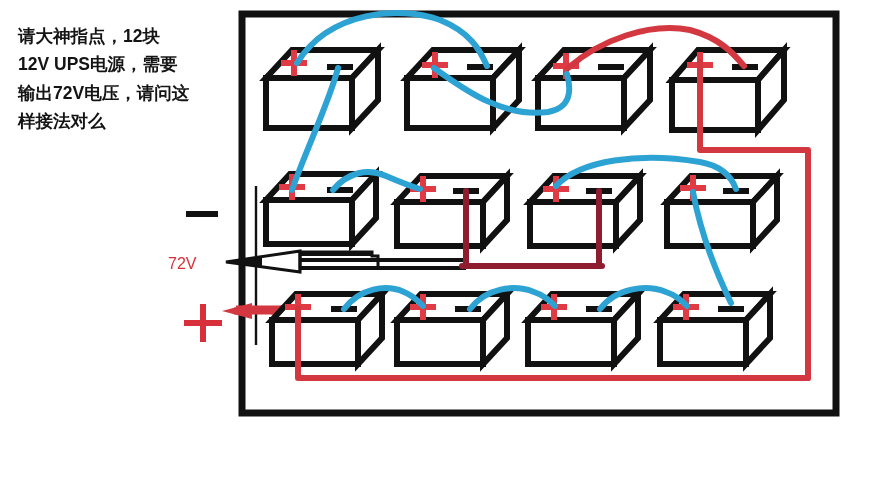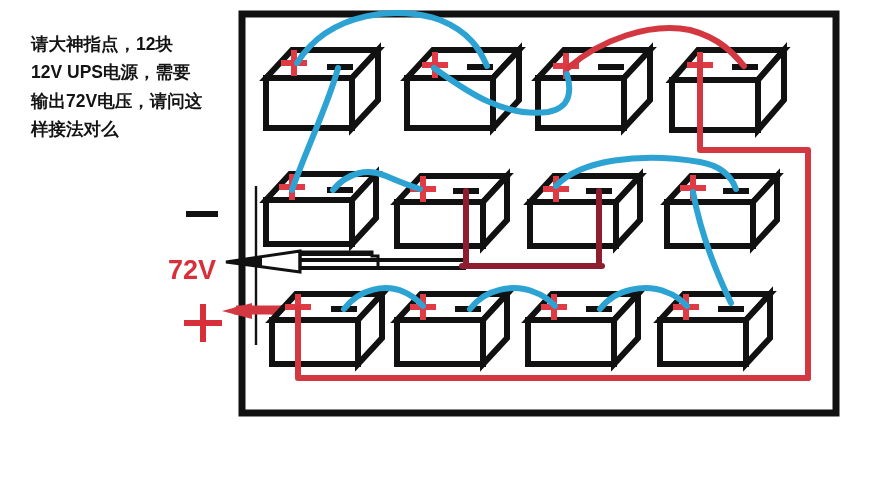--- a/index.html
+++ b/index.html
@@ -18,37 +18,36 @@
   #stage {
     position: absolute;
     left: 0; top: 0;
     width: 889px;
     height: 500px;
     background: #ffffff;
   }
   #question-text {
     position: absolute;
     left: 18px;
-    top: 30px;
+    top: 22px;
     width: 215px;
     font-size: 17.5px;
     font-weight: bold;
     line-height: 1.62;
     color: #141414;
     letter-spacing: 0px;
     white-space: pre-line;
     user-select: none;
-    margin-left: 13px;
   }
   #terminal-voltage {
     position: absolute;
     left: 168px;
     top: 255px;
-    font-size: 27px;
-    font-weight: bold;
+    font-size: 16px;
+    font-weight: normal;
     color: #d7303a;
     letter-spacing: 0px;
     user-select: none;
     text-align: center;
   }
   svg.layer {
     position: absolute;
     left: 0; top: 0;
     width: 889px;
     height: 500px;

